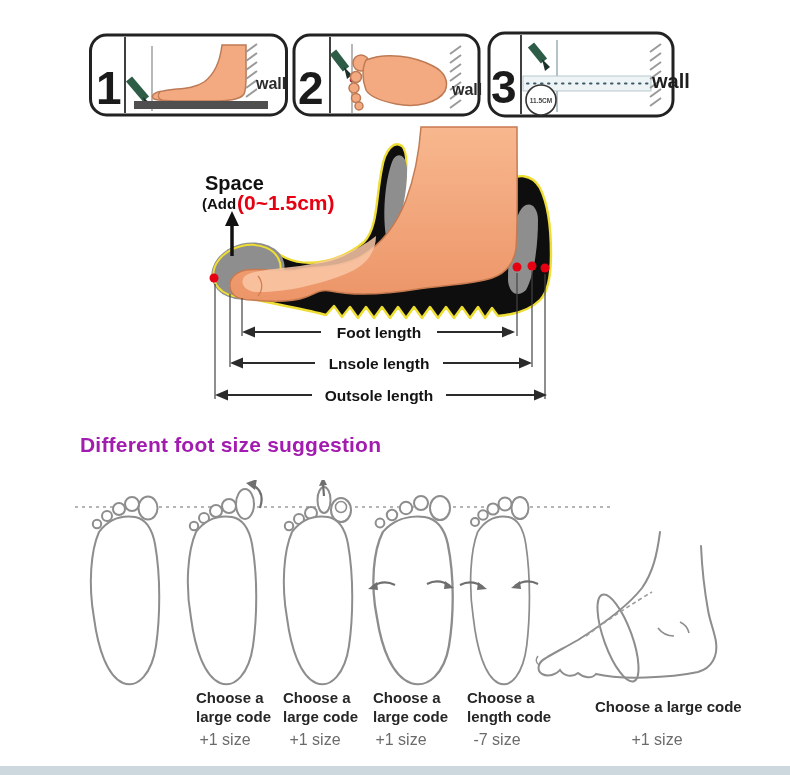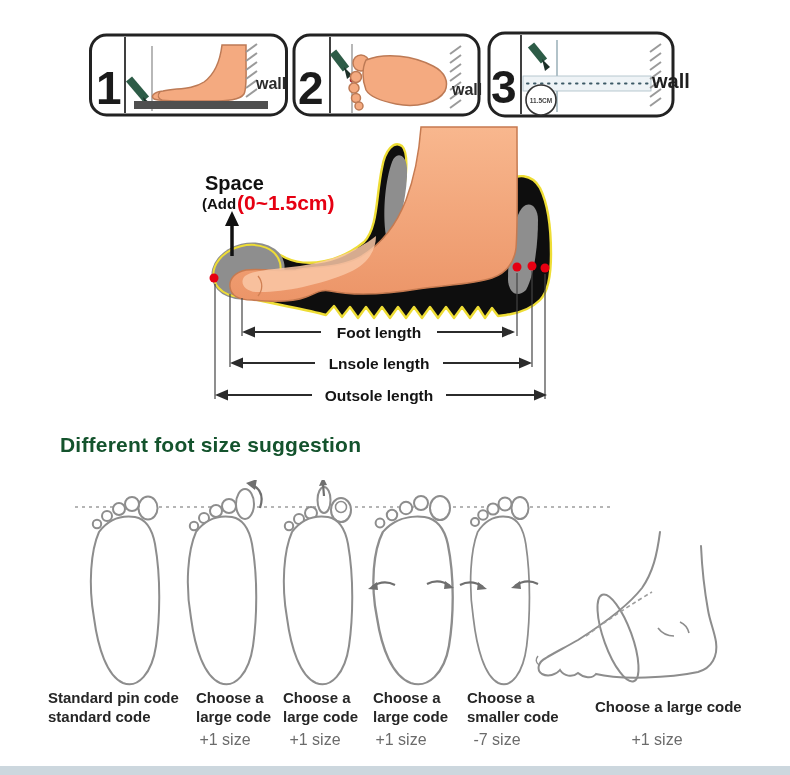--- a/index.html
+++ b/index.html
@@ -2,22 +2,22 @@
 <html><head>
 <meta charset="utf-8">
 <style>
   html,body{margin:0;padding:0;background:#ffffff;}
   #stage{position:relative;width:790px;height:775px;background:#ffffff;overflow:hidden;
          font-family:"Liberation Sans",sans-serif;}
   svg{position:absolute;font-family:"Liberation Sans",sans-serif;}
   #panels-svg{left:0;top:0;}
   #main-svg{left:88px;top:118px;}
   #feet-svg{left:0;top:480px;}
-  .heading{position:absolute;left:60px;top:433px;font-size:21px;font-weight:bold;
-           color:#14532d;letter-spacing:.2px;}
+  .heading{position:absolute;left:80px;top:433px;font-size:21px;font-weight:bold;
+           color:#a21caf;letter-spacing:.2px;}
   .cap{position:absolute;font-size:15px;font-weight:bold;color:#262626;line-height:19px;white-space:nowrap;}
   .size-label{position:absolute;top:731px;font-size:16px;color:#6b6b6b;transform:translateX(-50%);white-space:nowrap;}
   .cap1{left:48px;top:688px;}
   .cap2{left:196px;top:688px;}
   .cap3{left:283px;top:688px;}
   .cap4{left:373px;top:688px;}
   .cap5{left:467px;top:688px;}
   .cap6{left:595px;top:697px;}
   .bottom-strip{position:absolute;left:0;top:766px;width:790px;height:9px;background:#ccd7de;}
   text.panel-num{font-size:46px;font-weight:bold;fill:#1b1b1b;}
@@ -283,39 +283,35 @@
                C -2,182 -4,190 2,194 C 8,197 16,195 20,190 C 24,196 32,198 38,193
                C 44,198 52,199 56,194 C 80,200 130,198 158,192 C 172,188 178,176 176,162
                C 174,150 170,142 168,130 C 164,108 162,88 161,66" fill="none" stroke="#8d8d8d" stroke-width="2" stroke-linecap="round"></path>
       <path d="M 118,148 q 6,8 16,8 M 140,142 q 7,3 9,11" fill="none" stroke="#8d8d8d" stroke-width="1.6"></path>
       <path d="M -2,176 q -4,5 1,9" fill="none" stroke="#8d8d8d" stroke-width="1.4"></path>
       <ellipse cx="78" cy="158" rx="14" ry="46" transform="rotate(-20 78 158)" fill="none" stroke="#8d8d8d" stroke-width="2"></ellipse>
       <path d="M 46,156 C 70,138 95,122 112,112" fill="none" stroke="#9d9d9d" stroke-width="1.6" stroke-dasharray="4 3"></path>
     </g>
   </svg>
 
-  <div class="cap cap1">
-    <div>Standard pin code</div>
-    <div>standard code</div>
-  </div>
   <div class="cap cap2">
     <div>Choose a</div>
     <div>large code</div>
   </div>
   <div class="cap cap3">
     <div>Choose a</div>
     <div>large code</div>
   </div>
   <div class="cap cap4">
     <div>Choose a</div>
     <div>large code</div>
   </div>
   <div class="cap cap5">
     <div>Choose a</div>
-    <div>smaller code</div>
+    <div>length code</div>
   </div>
   <div class="cap cap6">
     <div>Choose a large code</div>
   </div>
 
   <div class="size-label" style="left:225px">+1 size</div>
   <div class="size-label" style="left:315px">+1 size</div>
   <div class="size-label" style="left:401px">+1 size</div>
   <div class="size-label" style="left:497px">-7 size</div>
   <div class="size-label" style="left:657px">+1 size</div>

